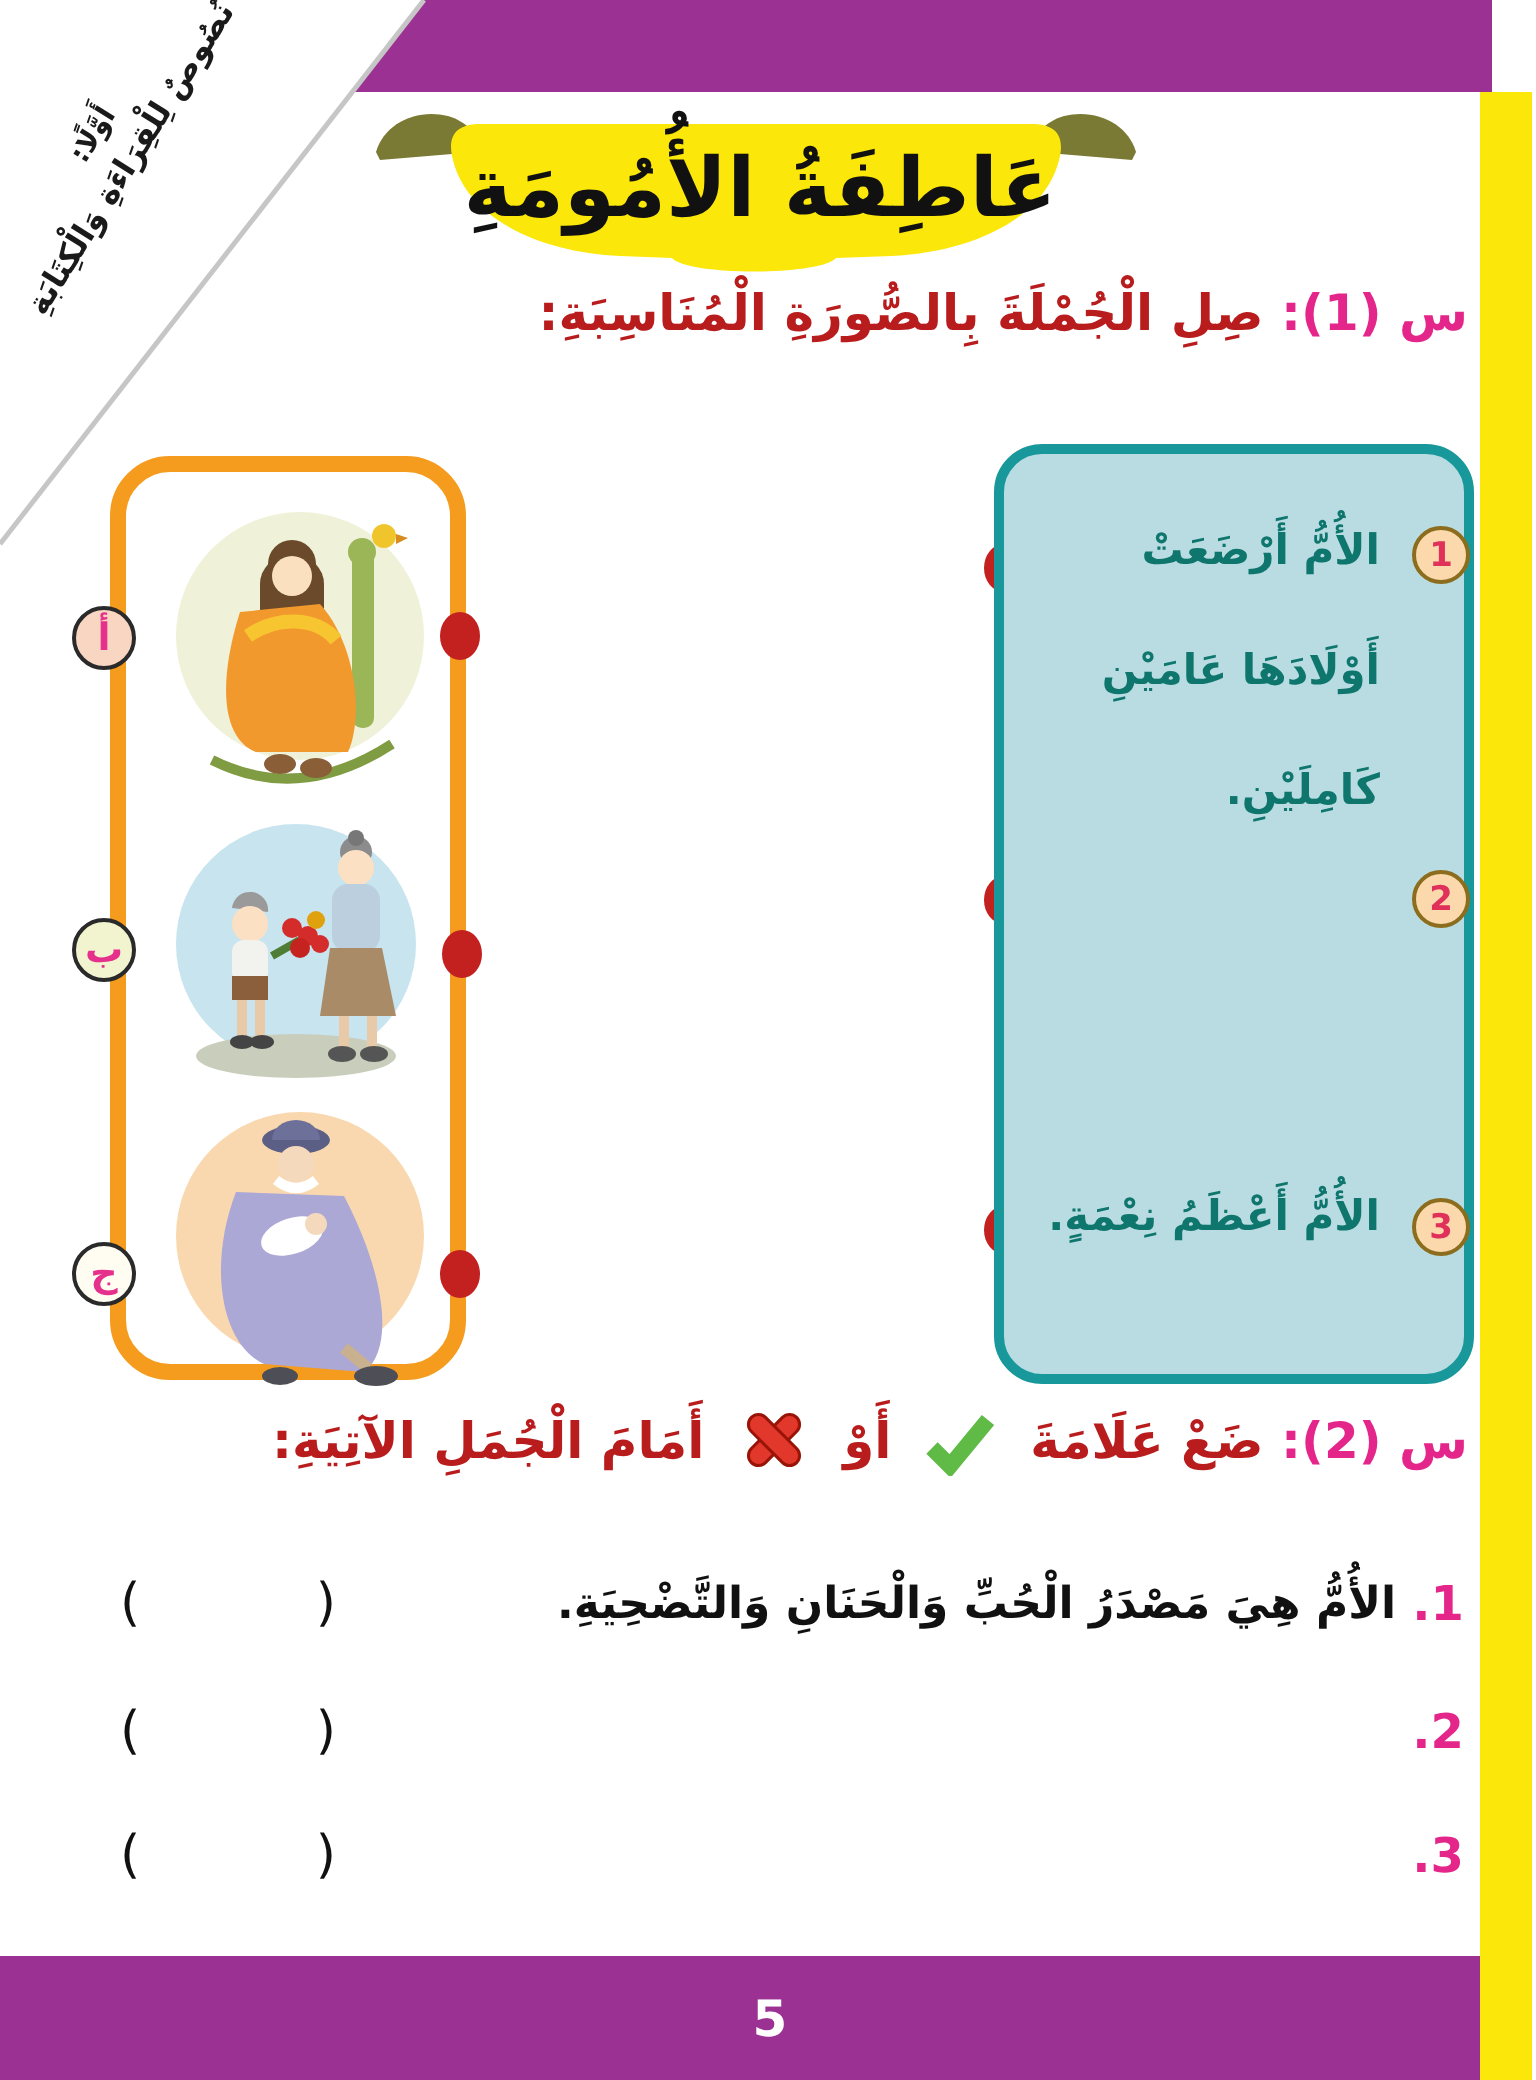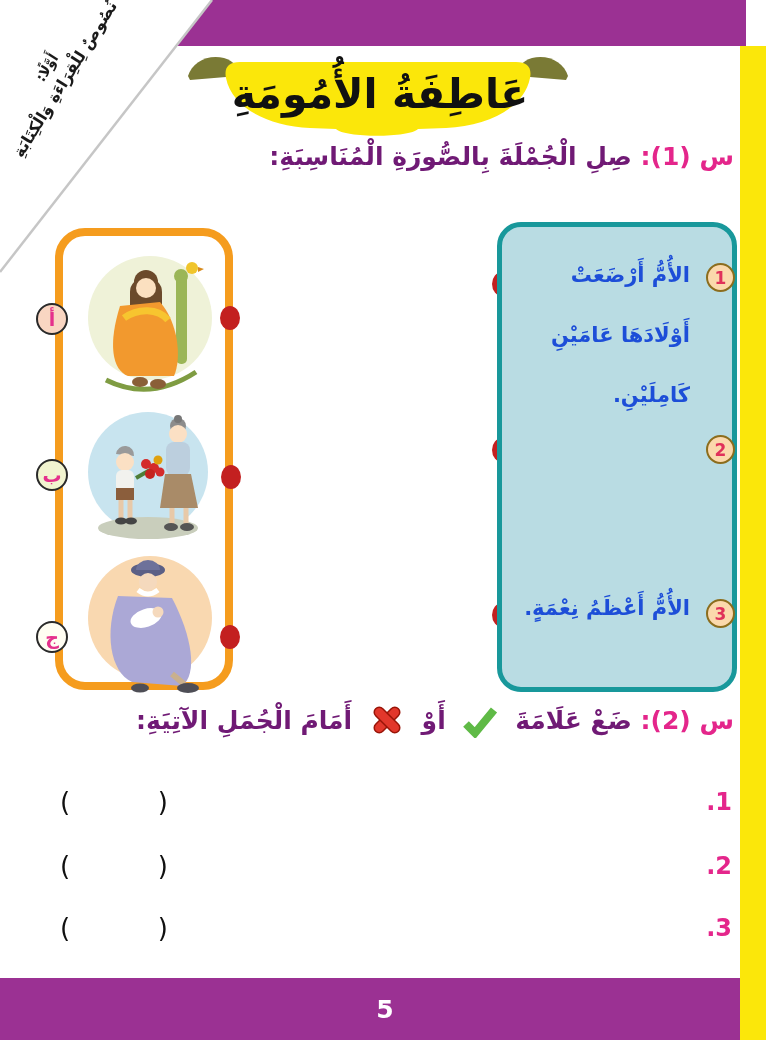--- a/index.html
+++ b/index.html
@@ -23,21 +23,21 @@
   .banner-svg{left:178px;top:50px;}
   .banner-title{left:225px;top:66px;width:310px;height:56px;direction:rtl;
                 display:flex;align-items:center;justify-content:center;
                 font-size:41px;font-weight:bold;color:#111;}
 
   
   .qline{right:34px;direction:rtl;text-align:right;font-weight:bold;font-size:25px;}
   .q1{top:142px;left:150px;}
   .q2{top:702px;left:50px;white-space:nowrap;}
   .qnum{color:#e4268b;margin-top:23px;}
-  .qtext{color:#701a75;}
+  .qtext{color:#b91c1c;}
   .inl-icon{display:inline-block;vertical-align:-9px;margin:0 8px;}
 
   
   .picbox{left:55px;top:228px;width:162px;height:446px;background:#fff;
           border:8px solid #f59c1e;border-radius:30px;}
   .img-circle{position:absolute;border-radius:50%;}
   .circA{left:88px;top:256px;width:124px;height:124px;background:#eff2d8;}
   .circB{left:88px;top:412px;width:120px;height:120px;background:#c8e4ef;}
   .circC{left:88px;top:556px;width:124px;height:124px;background:#f9d8b0;}
   .img-circle svg{overflow:visible;position:absolute;left:0;top:0;}
@@ -50,21 +50,21 @@
   .badgeC{left:36px;top:621px;background:#fffdf2;}
 
   .dot{width:20px;height:24px;border-radius:50%;background:#c32020;}
   .dotA{left:220px;top:306px;} .dotB{left:221px;top:465px;} .dotC{left:220px;top:625px;}
   .dotS1{left:492px;top:272px;} .dotS2{left:492px;top:438px;} .dotS3{left:492px;top:603px;}
 
   
   .sentbox{left:497px;top:222px;width:240px;height:470px;background:#b9dce3;
            border:5px solid #18989b;border-radius:24px;box-sizing:border-box;}
   .sent{position:absolute;right:42px;left:10px;direction:rtl;text-align:right;
-        color:#1d4ed8;font-weight:bold;font-size:21px;line-height:60px;}
+        color:#0f766e;font-weight:bold;font-size:21px;line-height:60px;}
   .s1{top:18px;} .s2{top:196px;} .s3{top:351px;}
   .numcirc{position:absolute;right:-3px;width:29px;height:29px;border-radius:50%;
            background:#fbd9ac;border:2px solid #8c6d1d;box-sizing:border-box;
            display:flex;align-items:center;justify-content:center;
            color:#e0315a;font-size:17px;font-weight:bold;}
   .n1{top:36px;} .n2{top:208px;} .n3{top:372px;}
 
   
   .tfrow{left:60px;right:36px;height:60px;display:flex;align-items:center;
          direction:rtl;}
@@ -197,20 +197,21 @@
         <g transform="rotate(45 18 18)">
           <rect x="13" y="2" width="10" height="32" rx="5" fill="#e2372b" stroke="#991407" stroke-width="1.5"></rect>
           <rect x="2" y="13" width="32" height="10" rx="5" fill="#e2372b" stroke="#991407" stroke-width="1.5"></rect>
         </g>
       </svg></span>
   <span class="qtext">أَمَامَ الْجُمَلِ الآتِيَةِ:</span>
 </div>
 
 <div class="abs tfrow r1">
   <span class="tfnum">1.</span>
+  <span class="tftext">الأُمُّ هِيَ مَصْدَرُ الْحُبِّ وَالْحَنَانِ وَالتَّضْحِيَةِ.</span>
   <span class="tfspacer"></span>
   <span class="parens">
     <span>(</span>
     <span>)</span>
   </span>
 </div>
 <div class="abs tfrow r2">
   <span class="tfnum">2.</span>
   <span class="tfspacer"></span>
   <span class="parens">

